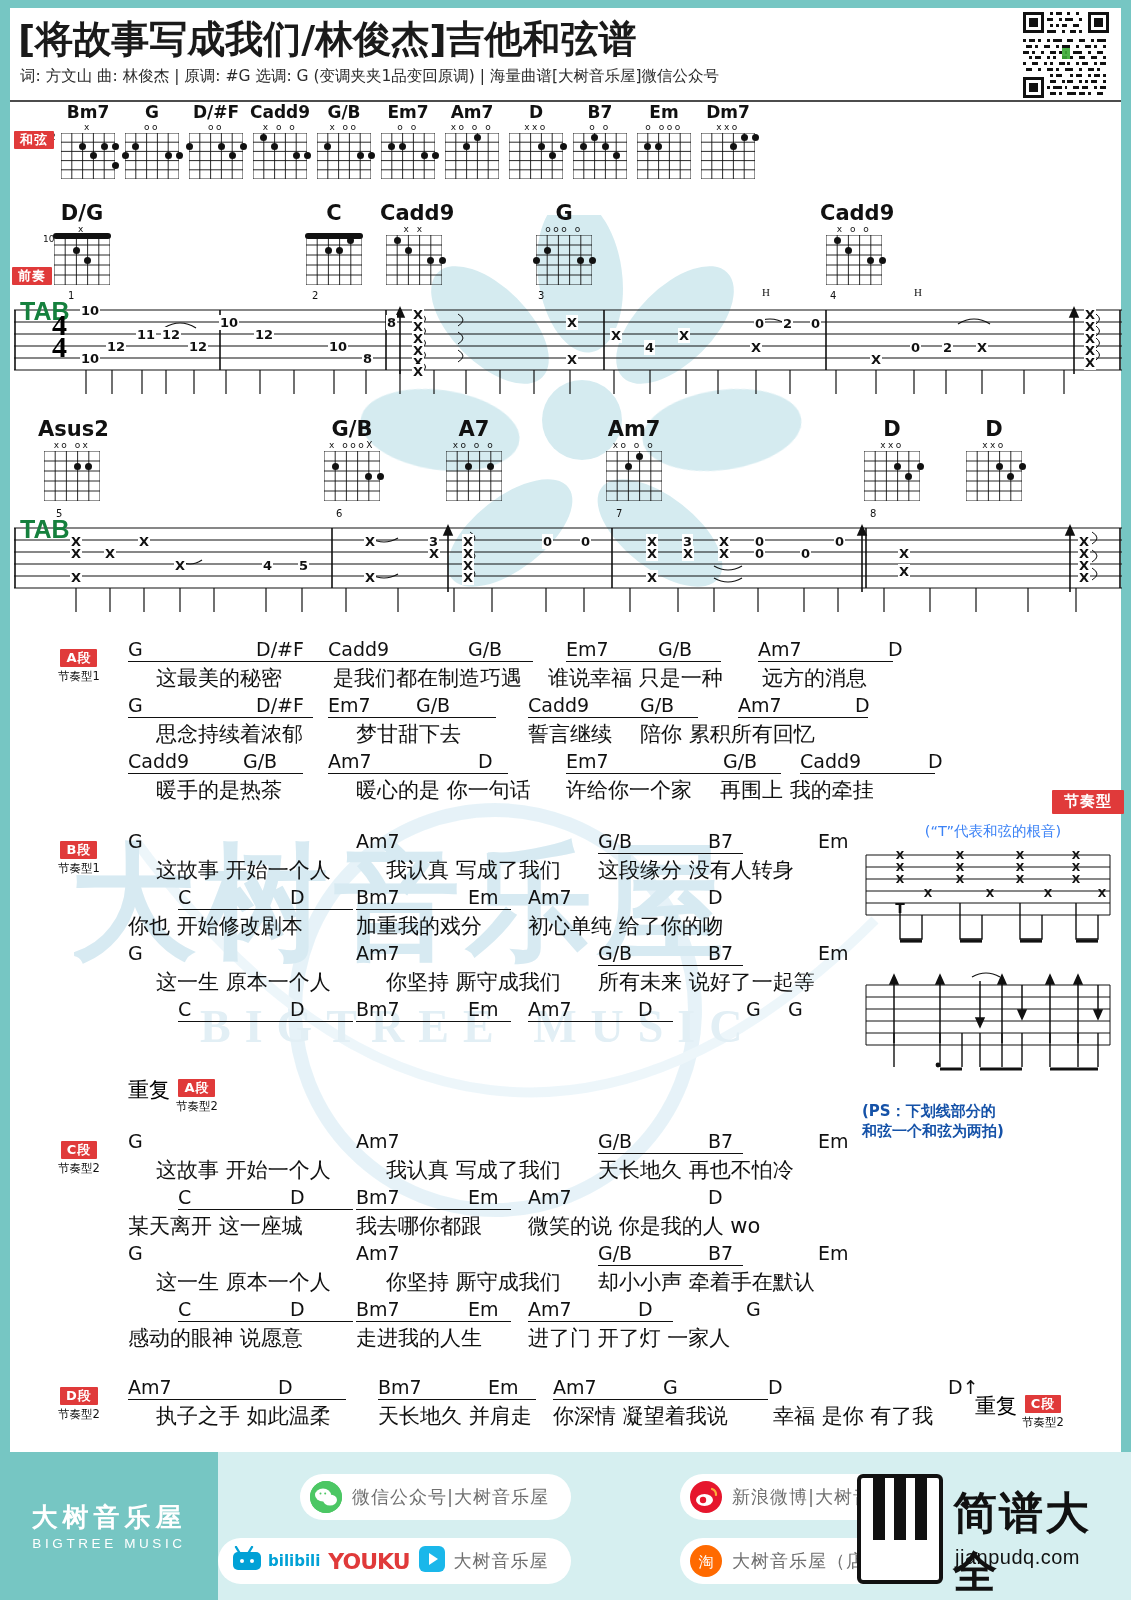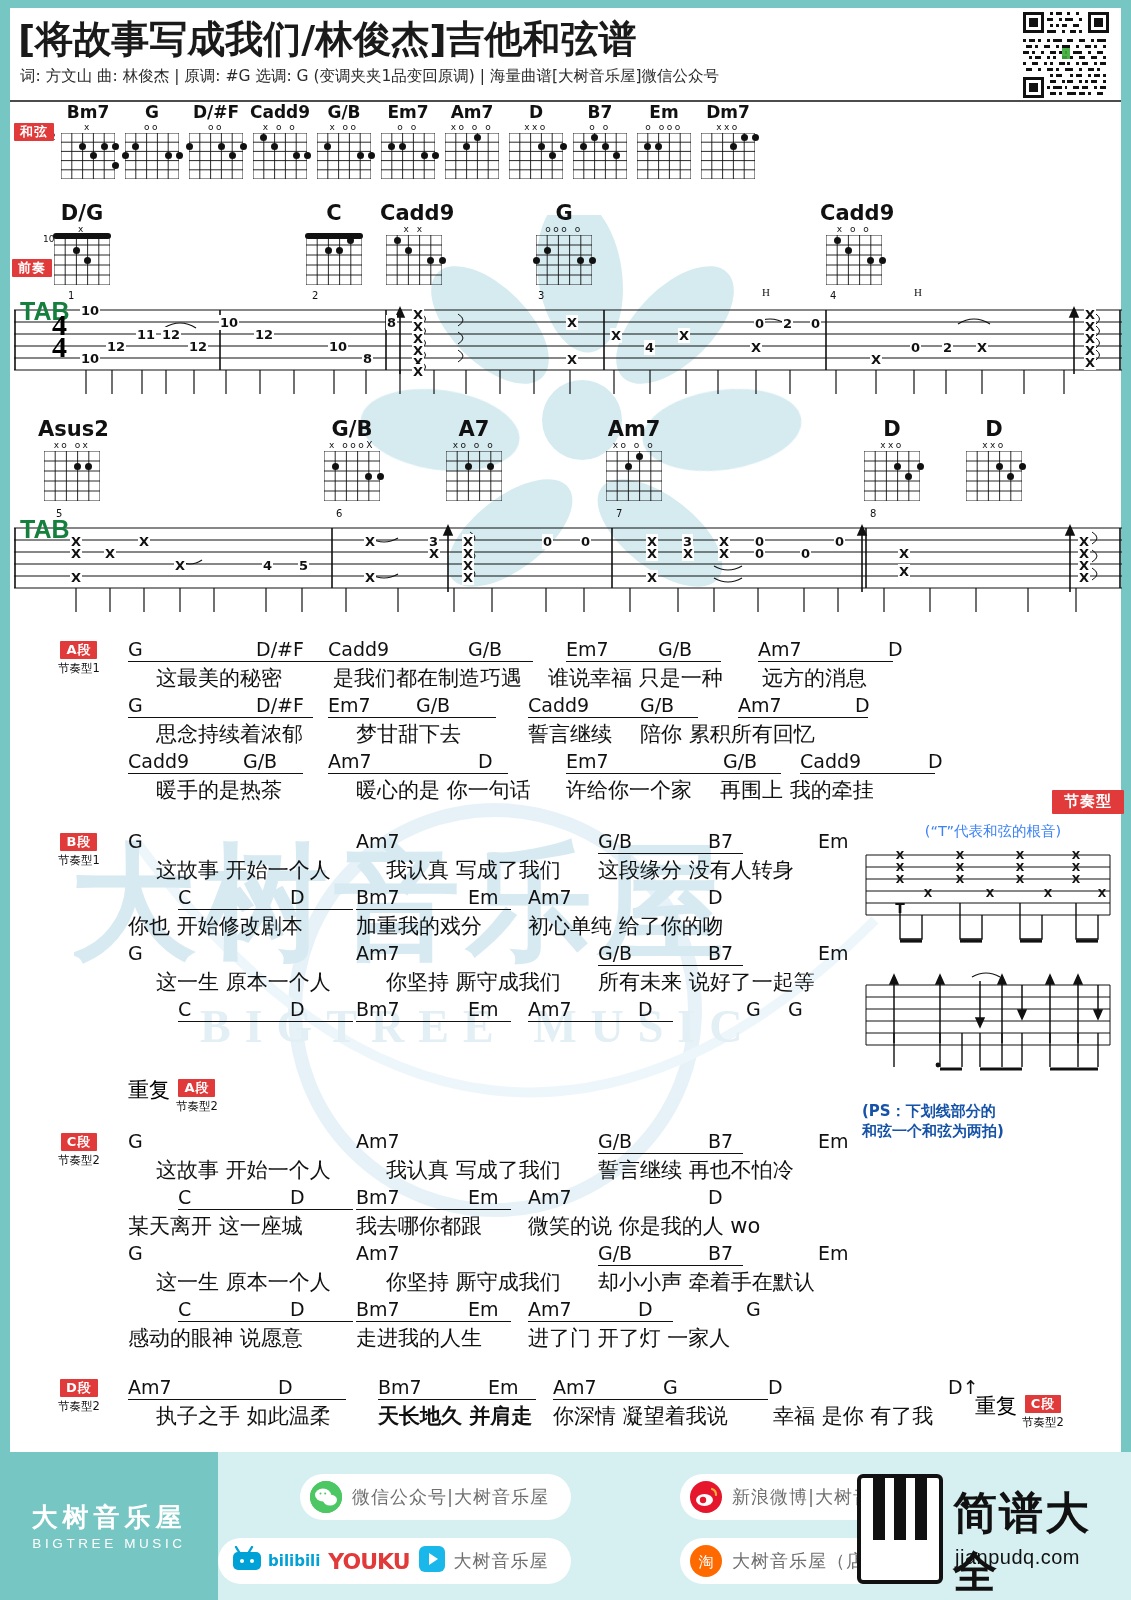--- a/index.html
+++ b/index.html
@@ -51,21 +51,21 @@
     pointer-events:none; z-index:0;
   }
 
   
   .tag {
     display:inline-block; background:#e03a3a; color:#fff;
     font-size:13px; font-weight:bold; padding:2px 6px 3px 6px;
     font-family:"DejaVu Sans",sans-serif; line-height:1;
     border-radius:1px; letter-spacing:1px;
   }
-  .tag-wrap { position:absolute; text-align:center; z-index:4;}
+  .tag-wrap { position:absolute; text-align:center; z-index:4;margin-top:8px;}
   .tag-sub { display:block; font-size:11.5px; color:#111; margin-top:2px; font-family:"DejaVu Sans",sans-serif; }
 
   
   .chordrow { position:absolute; z-index:3; }
   .cd { position:relative; display:inline-block; vertical-align:top; text-align:center; }
   .cd-name { font-size:17px; font-weight:bold; color:#111; font-family:"DejaVu Sans",sans-serif; line-height:1.05; white-space:nowrap; }
   .cd-name.big { font-size:21px; }
   .cd-marks { font-size:9px; letter-spacing:2.5px; color:#111; height:11px; line-height:11px; font-family:"DejaVu Sans",sans-serif;}
   .cd-box { position:relative; margin:0 auto; }
   .cd-fret-label { position:absolute; font-size:9px; color:#111; left:-11px; top:-1px; font-family:"DejaVu Sans",sans-serif;}
@@ -888,21 +888,21 @@
           <div class="chordline">
             <span class="ch" style="left: 0px;">G</span>
             <span class="ch" style="left: 228px;">Am7</span>
             <span class="ch u" style="left: 470px; width: 145px;">G/B</span>
             <span class="ch" style="left: 580px;">B7</span>
             <span class="ch" style="left: 690px;">Em</span>
           </div>
           <div class="lyricline">
             <span class="ly" style="left: 28px;">这故事 开始一个人</span>
             <span class="ly" style="left: 258px;">我认真 写成了我们</span>
-            <span class="ly" style="left: 470px;">誓言继续 再也不怕冷</span>
+            <span class="ly" style="left: 470px;">天长地久 再也不怕冷</span>
           </div>
         </div>
         <div>
           <div class="chordline">
             <span class="ch u" style="left: 50px; width: 175px;">C</span>
             <span class="ch" style="left: 162px;">D</span>
             <span class="ch u" style="left: 228px; width: 155px;">Bm7</span>
             <span class="ch" style="left: 340px;">Em</span>
             <span class="ch" style="left: 400px;">Am7</span>
             <span class="ch" style="left: 580px;">D</span>
@@ -952,21 +952,21 @@
             <span class="ch" style="left: 150px;">D</span>
             <span class="ch u" style="left: 250px; width: 158px;">Bm7</span>
             <span class="ch" style="left: 360px;">Em</span>
             <span class="ch u" style="left: 425px; width: 215px;">Am7</span>
             <span class="ch" style="left: 535px;">G</span>
             <span class="ch" style="left: 640px;">D</span>
             <span class="ch" style="left: 820px;">D↑</span>
           </div>
           <div class="lyricline">
             <span class="ly" style="left: 28px;">执子之手 如此温柔</span>
-            <span class="ly" style="left: 250px; font-weight: bold;">天长地久 并肩走</span>
+            <span class="ly" style="left: 250px;">天长地久 并肩走</span>
             <span class="ly" style="left: 425px;">你深情 凝望着我说</span>
             <span class="ly" style="left: 645px;">幸福 是你 有了我</span>
           </div>
         </div>
       </div>
       <div class="lyrblock" style="left: 975px; top: 1394px;">
         <div style="display:flex;align-items:flex-start;gap:5px;">
           <span style="font-size:21px;line-height:24px;font-family:'DejaVu Sans',sans-serif;">重复</span>
           <span style="display:inline-block;text-align:center;"><span class="tag">C段</span><span class="tag-sub">节奏型2</span></span>
         </div>

